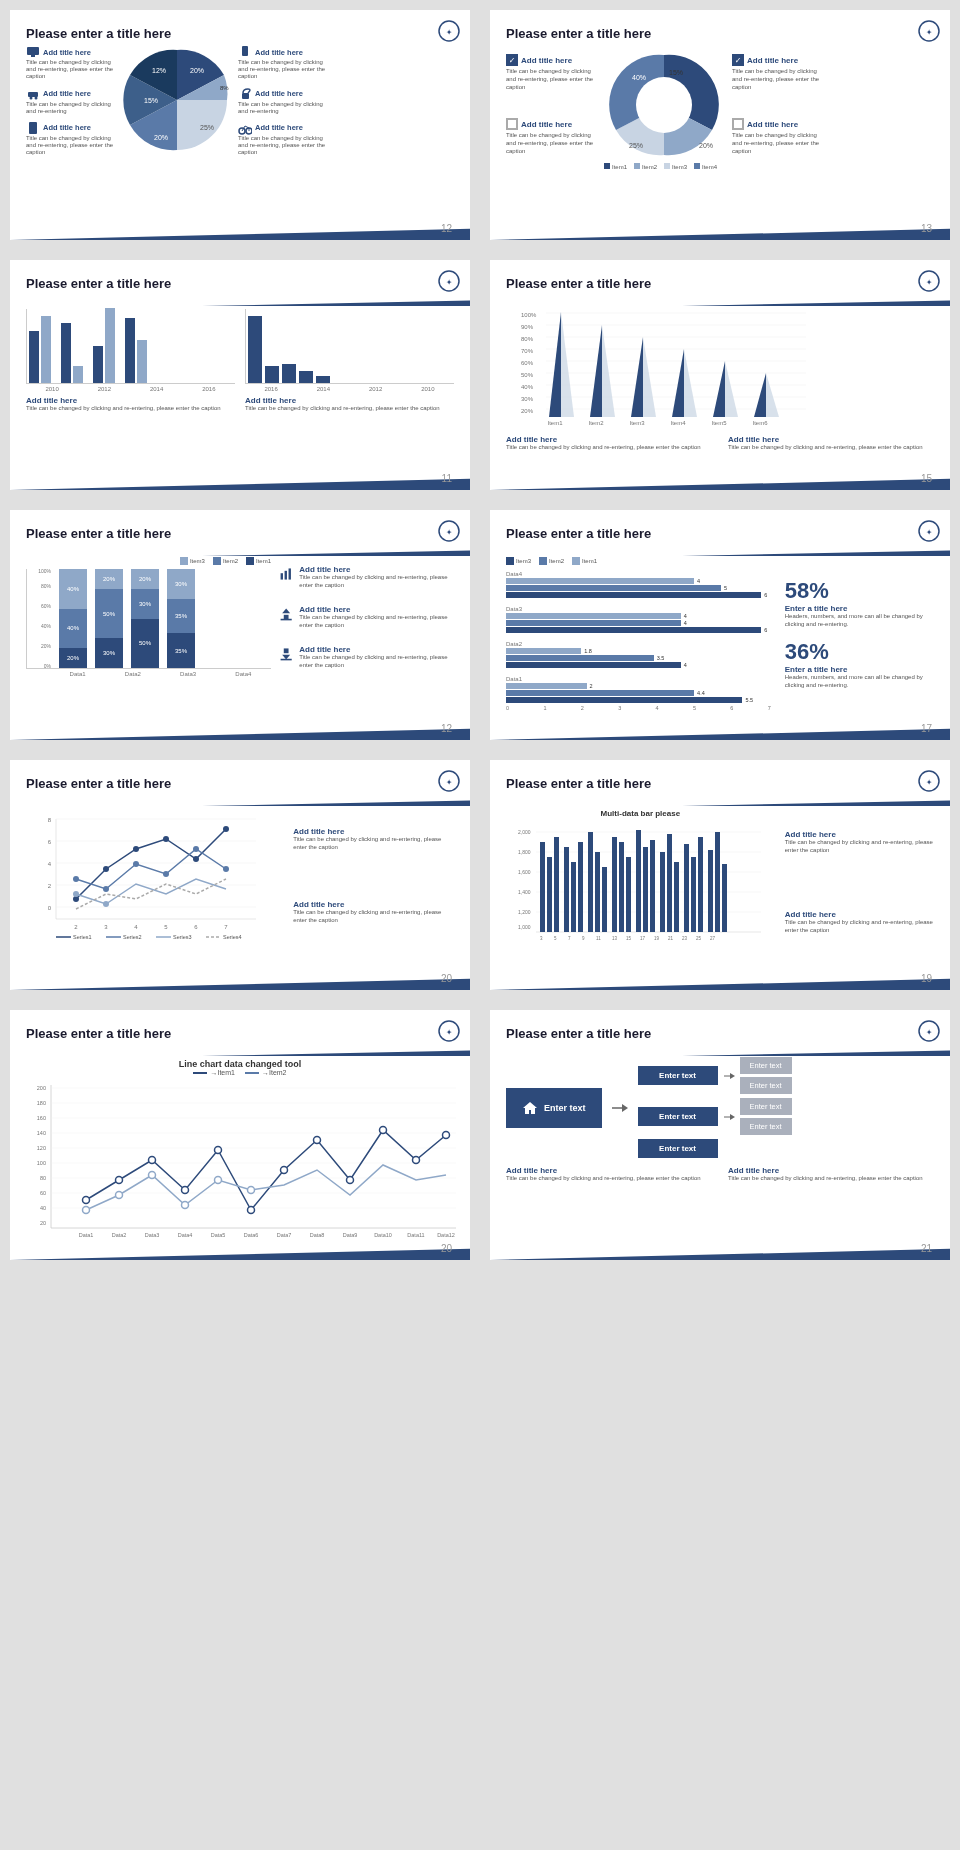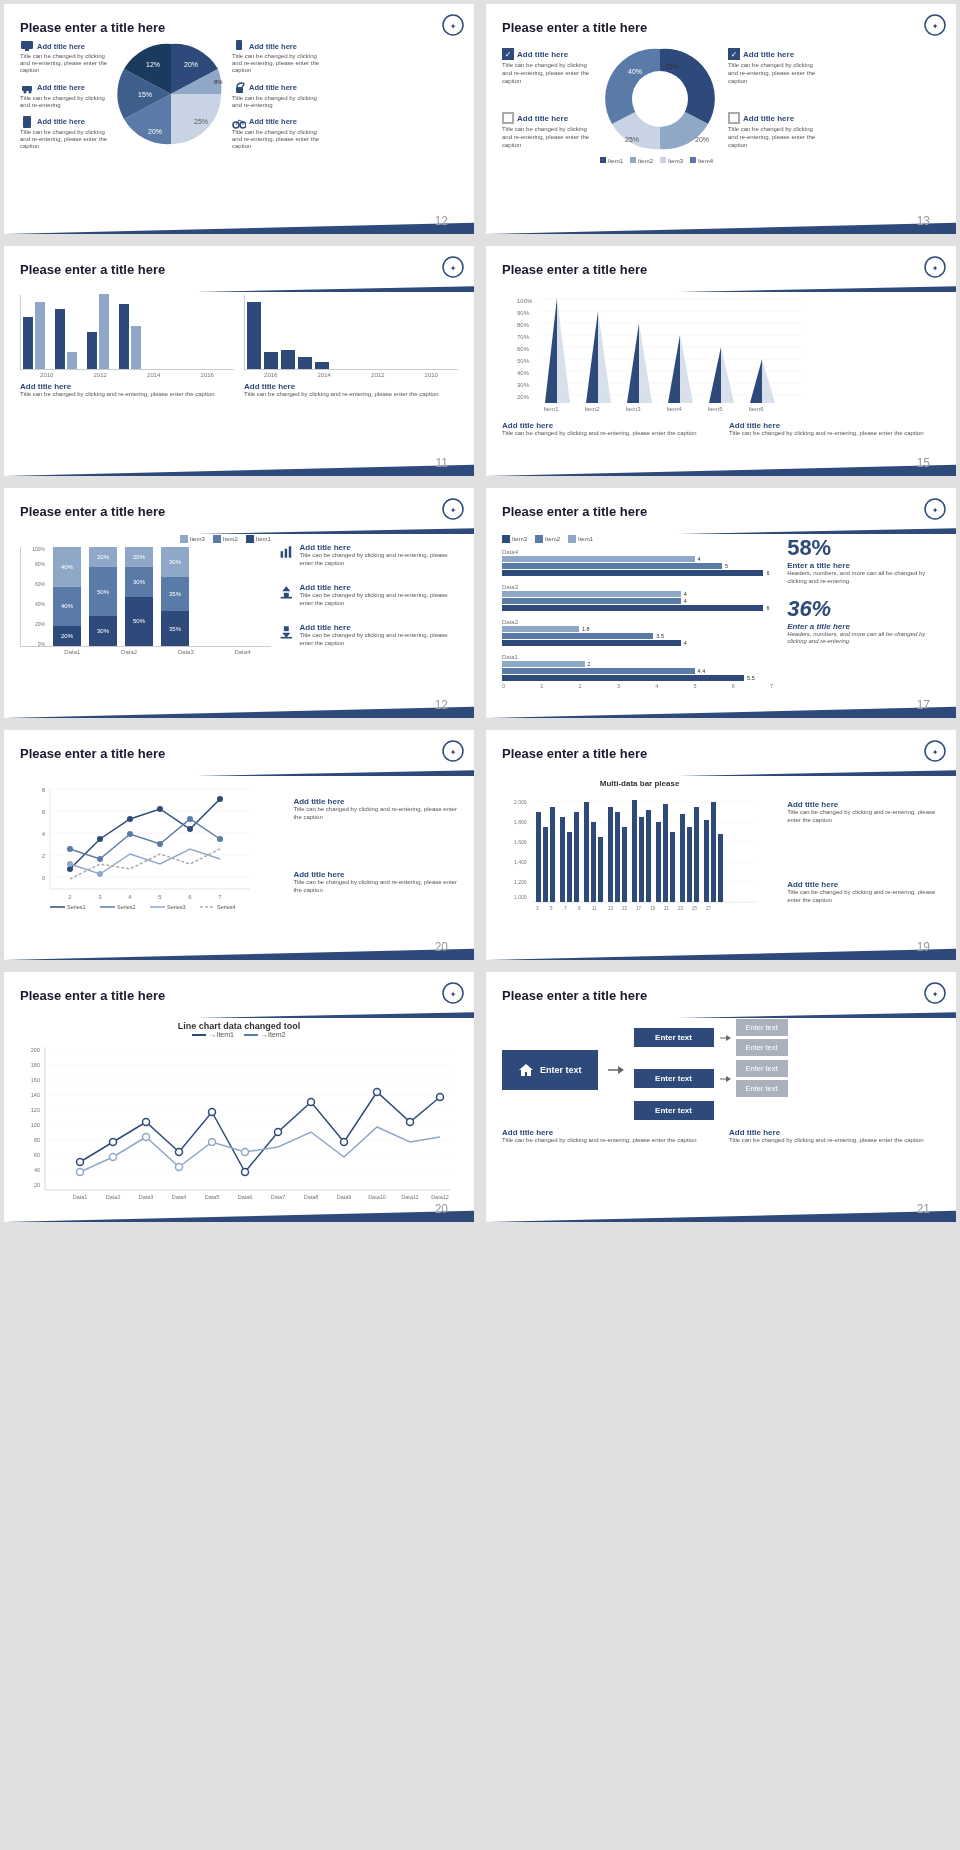--- a/index.html
+++ b/index.html
@@ -1,32 +1,32 @@
 <!DOCTYPE html>
 <html><head>
   <meta charset="utf-8">
   <style>
     * { box-sizing: border-box; margin: 0; padding: 0; }
     body { font-family: Arial, sans-serif; background: #e0e0e0; width: 960px; }
     
-    .grid { display: grid; grid-template-columns: 1fr 1fr; gap: 12px; padding: 4px; }
+    .grid { display: grid; grid-template-columns: 1fr 1fr; gap: 20px; padding: 10px; }
     
     .slide {
       background: #fff;
       position: relative;
       padding: 16px;
       min-height: 230px;
       overflow: hidden;
     }
     
     .slide-number {
       position: absolute;
       bottom: 6px;
-      right: 26px;
-      font-size: 12px;
+      right: 18px;
+      font-size: 10px;
       color: #999;
       margin-left: 13px;
     }
     
     .slide-accent {
       position: absolute;
       bottom: 0;
       left: 0;
       right: 0;
       height: 14px;
@@ -586,27 +586,27 @@
             <span>1</span>
             <span>2</span>
             <span>3</span>
             <span>4</span>
             <span>5</span>
             <span>6</span>
             <span>7</span>
         </div>
       </div>
 
-      <div style="flex:1;display:flex;flex-direction:column;justify-content:flex-start;">
+      <div style="flex:1;display:flex;flex-direction:column;justify-content:center;">
         <div>
           <div style="font-size:22px;font-weight:bold;color:#2d4a7a;">58%</div>
           <div style="font-size:8px;font-weight:bold;color:#2d4a7a;">Enter a title here</div>
           <div style="font-size:6px;color:#555;line-height:1.3;">Headers, numbers, and more can all be changed by clicking and re-entering.</div>
         </div>
-        <div style="margin-top:10px;font-style:italic;">
+        <div style="margin-top:10px;">
           <div style="font-size:22px;font-weight:bold;color:#2d4a7a;">36%</div>
           <div style="font-size:8px;font-weight:bold;color:#2d4a7a;">Enter a title here</div>
           <div style="font-size:6px;color:#555;line-height:1.3;">Headers, numbers, and more can all be changed by clicking and re-entering.</div>
         </div>
       </div>
     </div>
     <div class="slide-accent"></div>
     <div class="slide-number">17</div>
   </div>
 

